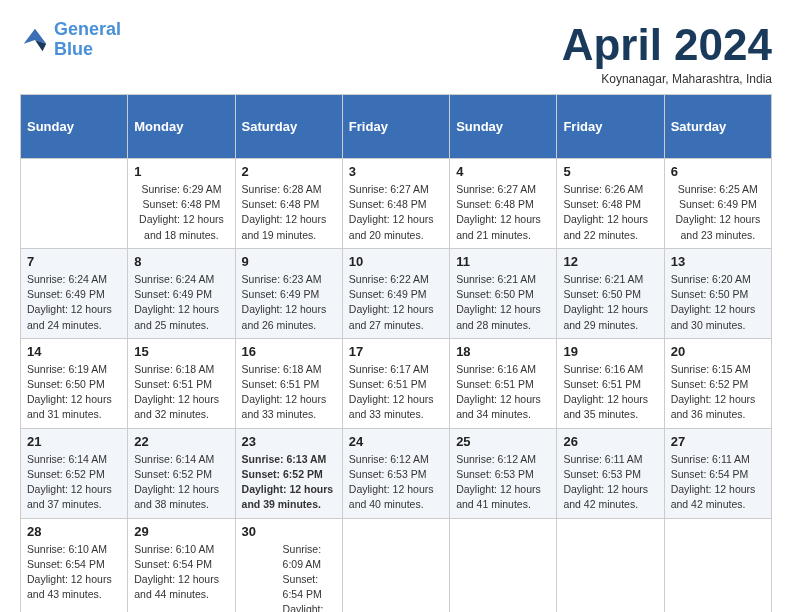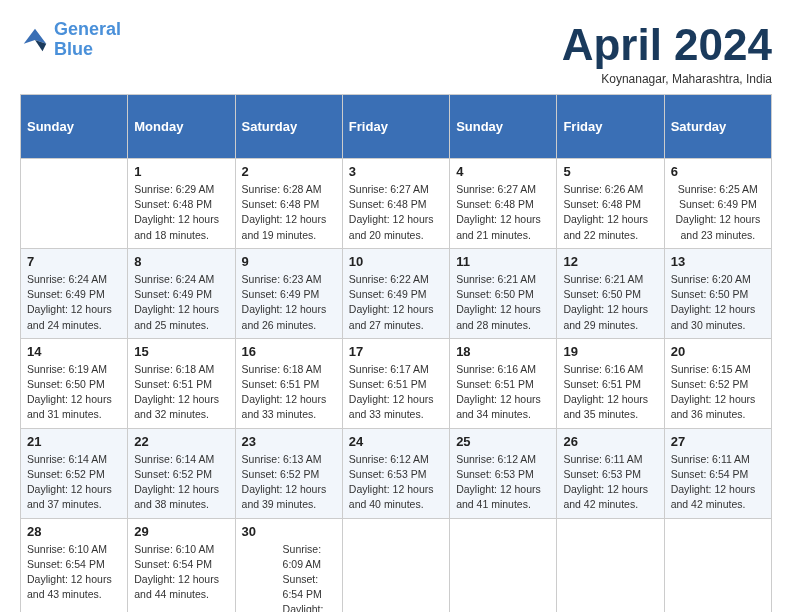--- a/index.html
+++ b/index.html
@@ -123,21 +123,21 @@
         <th>Sunday</th>
         <th>Friday</th>
         <th>Saturday</th>
       </tr>
   </thead>
   <tbody id="calendar-body">
   <tr>
         <td class="empty-cell"></td>
         <td>
           <div class="day-num">1</div>
-          <div class="cell-info" style="white-space: pre-line;">Sunrise: 6:29 AM
+          <div class="cell-info" style="white-space: pre-line; text-align: center;">Sunrise: 6:29 AM
 Sunset: 6:48 PM
 Daylight: 12 hours and 18 minutes.</div>
         </td>
         <td>
           <div class="day-num">2</div>
           <div class="cell-info" style="white-space: pre-line;">Sunrise: 6:28 AM
 Sunset: 6:48 PM
 Daylight: 12 hours and 19 minutes.</div>
         </td>
         <td>
@@ -261,21 +261,21 @@
 Daylight: 12 hours and 37 minutes.</div>
         </td>
         <td>
           <div class="day-num">22</div>
           <div class="cell-info" style="white-space: pre-line;">Sunrise: 6:14 AM
 Sunset: 6:52 PM
 Daylight: 12 hours and 38 minutes.</div>
         </td>
         <td>
           <div class="day-num">23</div>
-          <div class="cell-info" style="white-space: pre-line;">Sunrise: 6:13 AM
+          <div class="cell-info" style="white-space: pre-line; font-weight: bold;">Sunrise: 6:13 AM
 Sunset: 6:52 PM
 Daylight: 12 hours and 39 minutes.</div>
         </td>
         <td>
           <div class="day-num">24</div>
           <div class="cell-info" style="white-space: pre-line;">Sunrise: 6:12 AM
 Sunset: 6:53 PM
 Daylight: 12 hours and 40 minutes.</div>
         </td>
         <td>

